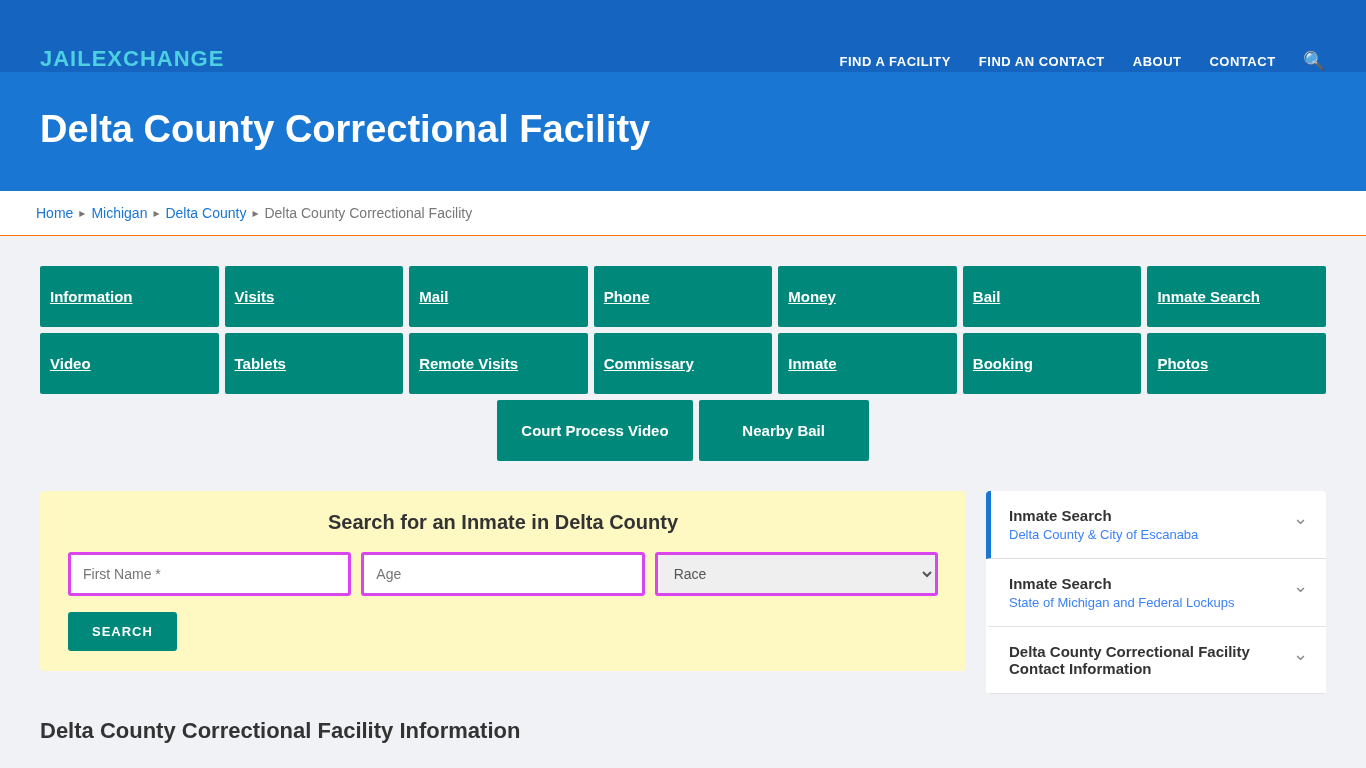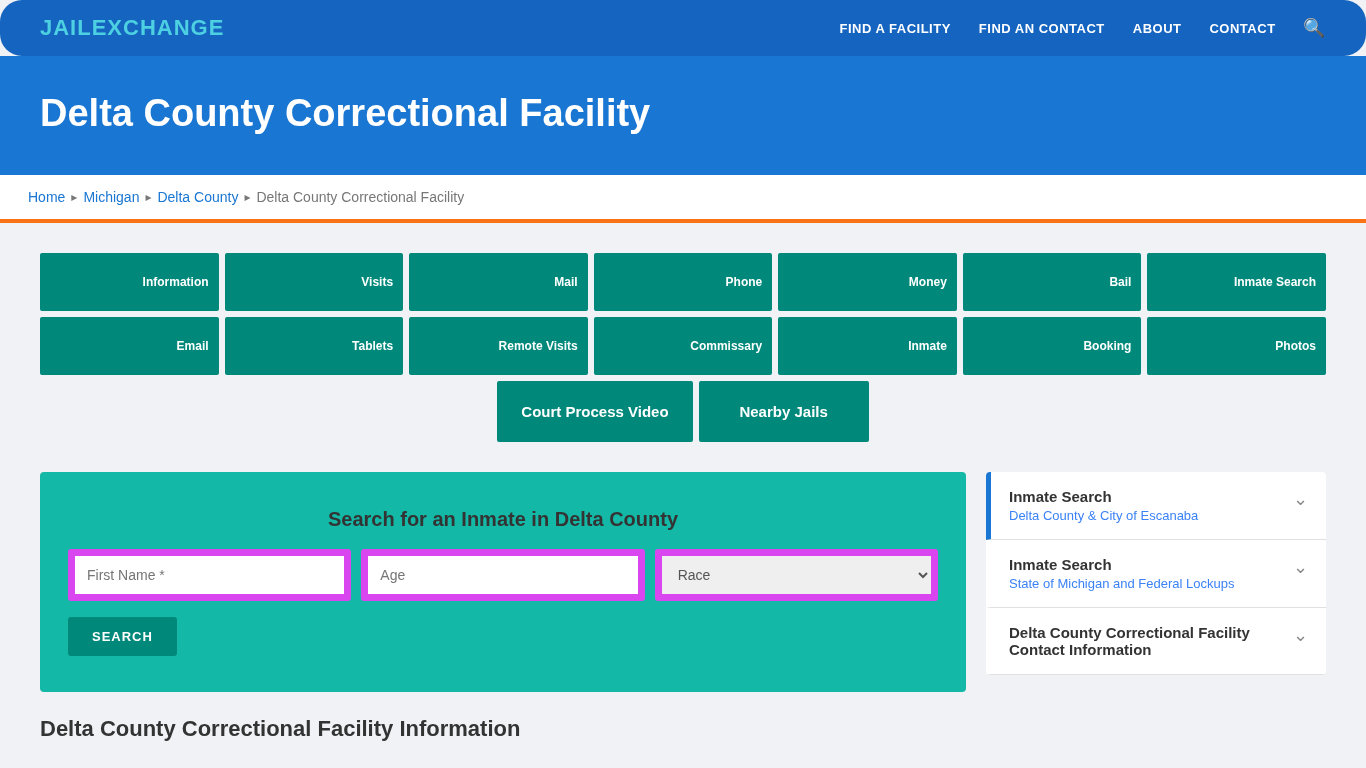--- a/index.html
+++ b/index.html
@@ -2,25 +2,24 @@
 <html><head>
   <meta charset="utf-8">
   <style>
     * { margin: 0; padding: 0; box-sizing: border-box; }
     body { font-family: Arial, sans-serif; background: #f0f2f5; color: #333; }
 
     
     .navbar {
       background: #1565c0;
       padding: 0 40px;
-      height: 56px;
-      display: flex;
-      align-items: center;
+      height: 72px;
+      display: flex;
+      align-items: flex-end;
       justify-content: space-between;
-      border-radius: 22px;
     }
     .navbar-logo {
       font-size: 22px;
       font-weight: 900;
       color: white;
       letter-spacing: 1px;
     }
     .navbar-logo span { color: #4dd0e1; }
     .navbar-links {
       display: flex;
@@ -47,22 +46,22 @@
     }
     .hero h1 {
       color: white;
       font-size: 38px;
       font-weight: 800;
     }
 
     
     .breadcrumb {
       background: white;
-      padding: 14px 28px;
-      border-bottom: 4px solid #f97316;
+      padding: 14px 36px;
+      border-bottom: 1px solid #f97316;
       display: flex;
       align-items: center;
       gap: 6px;
       font-size: 14px;
     }
     .breadcrumb a { color: #1976d2; text-decoration: none; }
     .breadcrumb .sep { color: #777; font-size: 12px; }
     .breadcrumb .current { color: #777; }
 
     
@@ -89,25 +88,26 @@
       justify-content: center;
       gap: 6px;
       margin-bottom: 30px;
       align-items: center;
     }
     .grid-btn {
       background: #00897b;
       color: white;
       border: none;
       padding: 22px 10px;
-      font-size: 12px;
+      font-size: 15px;
       font-weight: 600;
       cursor: pointer;
       border-radius: 2px;
-      text-align: right;
+      text-align: left;
+      text-decoration: underline;
     }
     .grid-btn-wide {
       background: #00897b;
       color: white;
       border: none;
       padding: 22px 24px;
       font-size: 15px;
       font-weight: 600;
       cursor: pointer;
       border-radius: 2px;
@@ -116,39 +116,39 @@
 
     
     .content-row {
       display: flex;
       gap: 20px;
       align-items: flex-start;
     }
 
     
     .search-box {
-      background: #14b8a6;
+      background: #fef9c3;
       border-radius: 4px;
-      padding: 36px 28px;
+      padding: 20px 28px;
       flex: 1;
     }
     .search-box h2 {
       text-align: center;
       font-size: 20px;
       font-weight: 700;
       margin-bottom: 18px;
     }
     .search-fields {
       display: flex;
       gap: 10px;
       margin-bottom: 16px;
     }
     .search-fields input,
     .search-fields select {
-      border: 7px solid #d946ef;
+      border: 3px solid #d946ef;
       padding: 10px 12px;
       font-size: 14px;
       border-radius: 3px;
       flex: 1;
       color: #555;
     }
     .search-btn {
       background: #00897b;
       color: white;
       border: none;
@@ -241,32 +241,32 @@
     <button class="grid-btn">Information</button>
     <button class="grid-btn">Visits</button>
     <button class="grid-btn">Mail</button>
     <button class="grid-btn">Phone</button>
     <button class="grid-btn">Money</button>
     <button class="grid-btn">Bail</button>
     <button class="grid-btn">Inmate Search</button>
   </div>
 
   <div class="button-grid-row2">
-    <button class="grid-btn">Email</button>
+    <button class="grid-btn">Video</button>
     <button class="grid-btn">Tablets</button>
     <button class="grid-btn">Remote Visits</button>
     <button class="grid-btn">Commissary</button>
     <button class="grid-btn">Inmate</button>
     <button class="grid-btn">Booking</button>
     <button class="grid-btn">Photos</button>
   </div>
 
   <div class="button-grid-row3">
     <button class="grid-btn-wide">Court Process Video</button>
-    <button class="grid-btn-wide">Nearby Jails</button>
+    <button class="grid-btn-wide">Nearby Bail</button>
   </div>
 
   <div class="content-row">
 
     <div class="search-box">
       <h2>Search for an Inmate in Delta County</h2>
       <div class="search-fields">
         <input type="text" placeholder="First Name *" style="">
         <input type="text" placeholder="Age" style="">
         <select>

